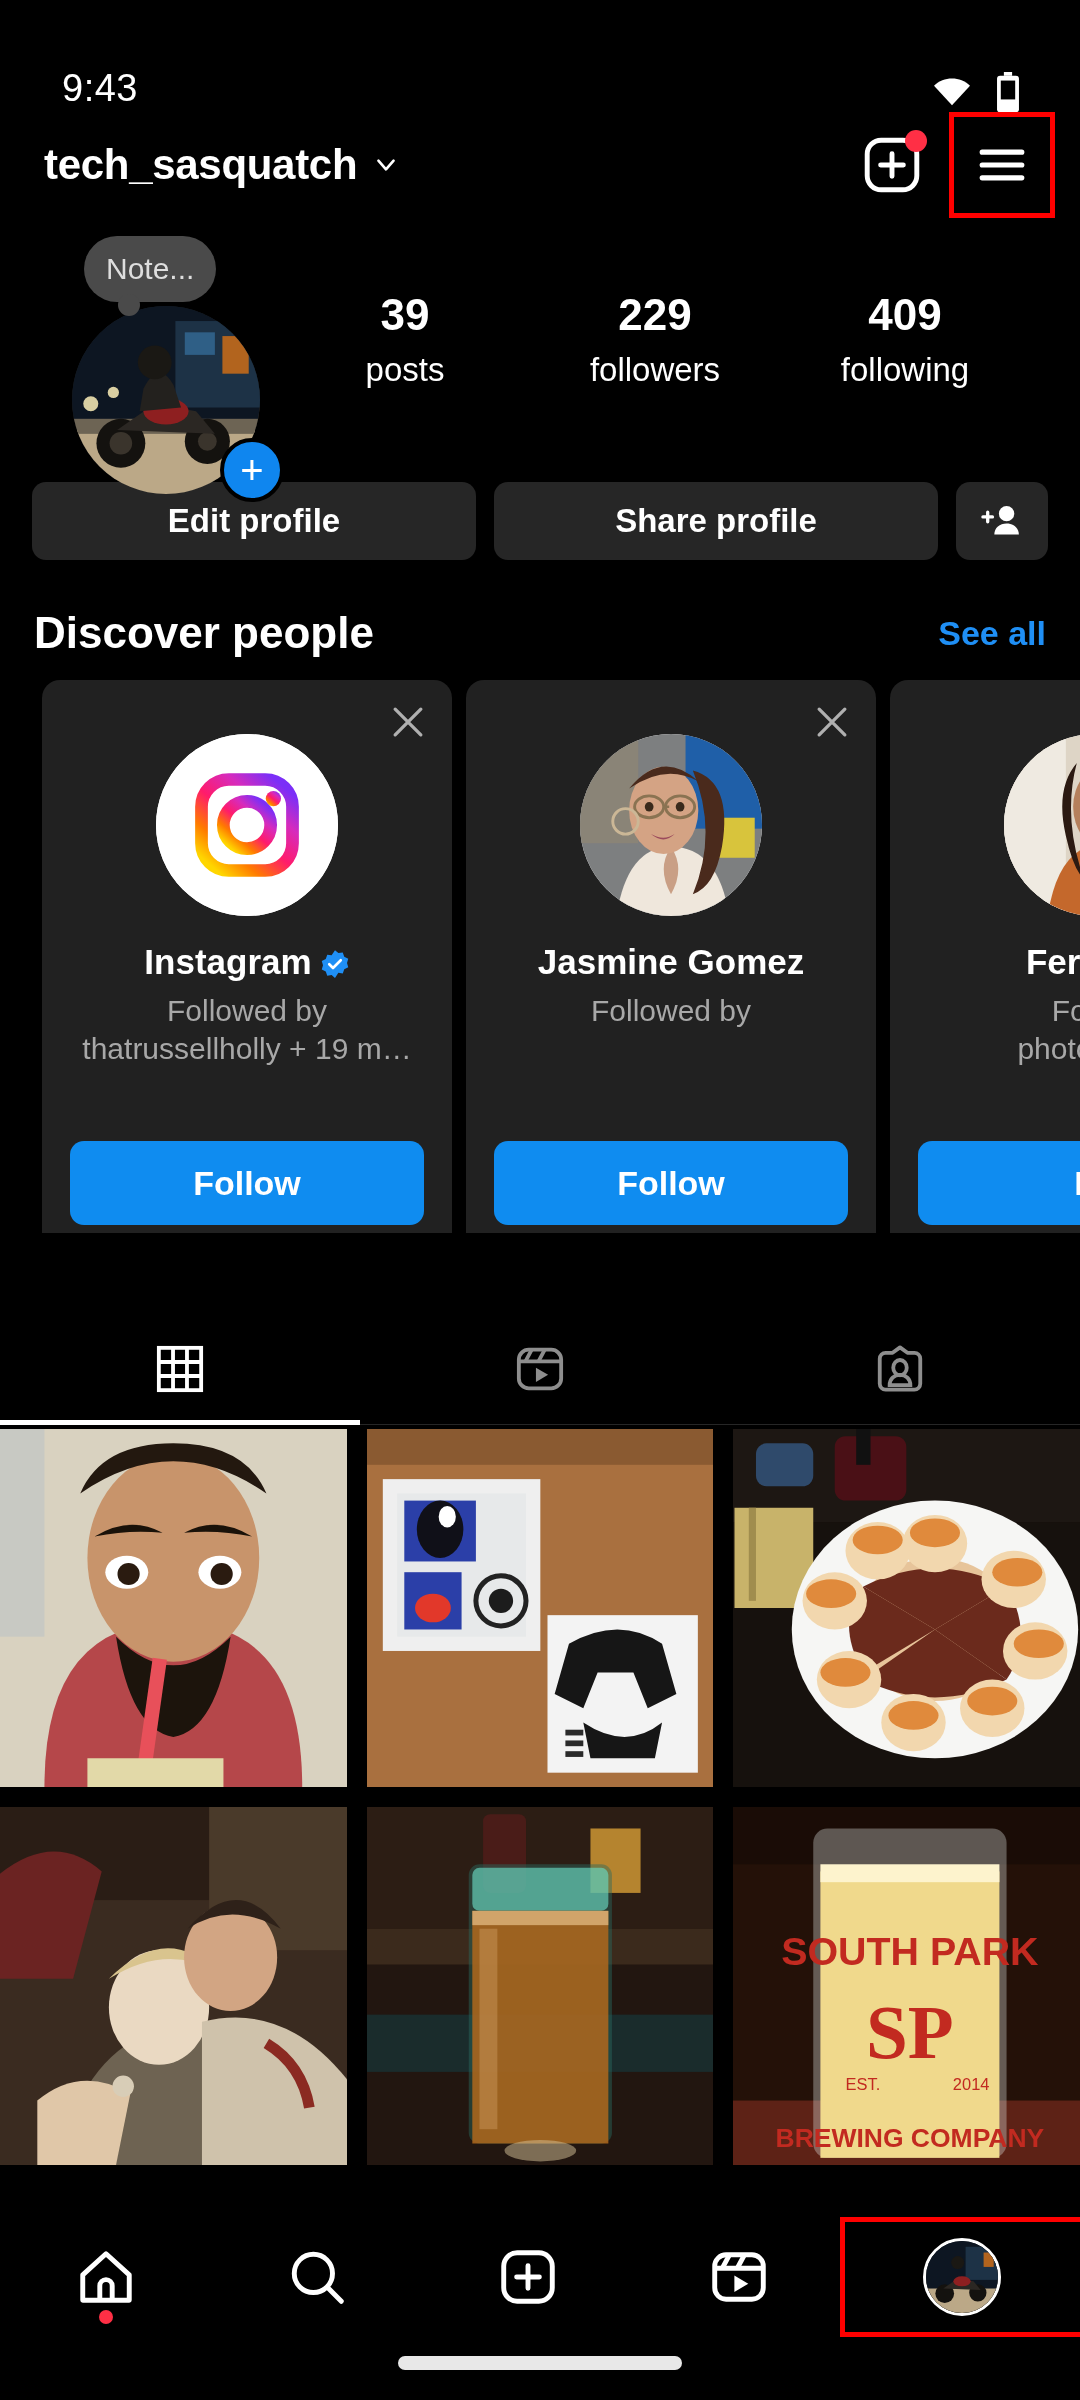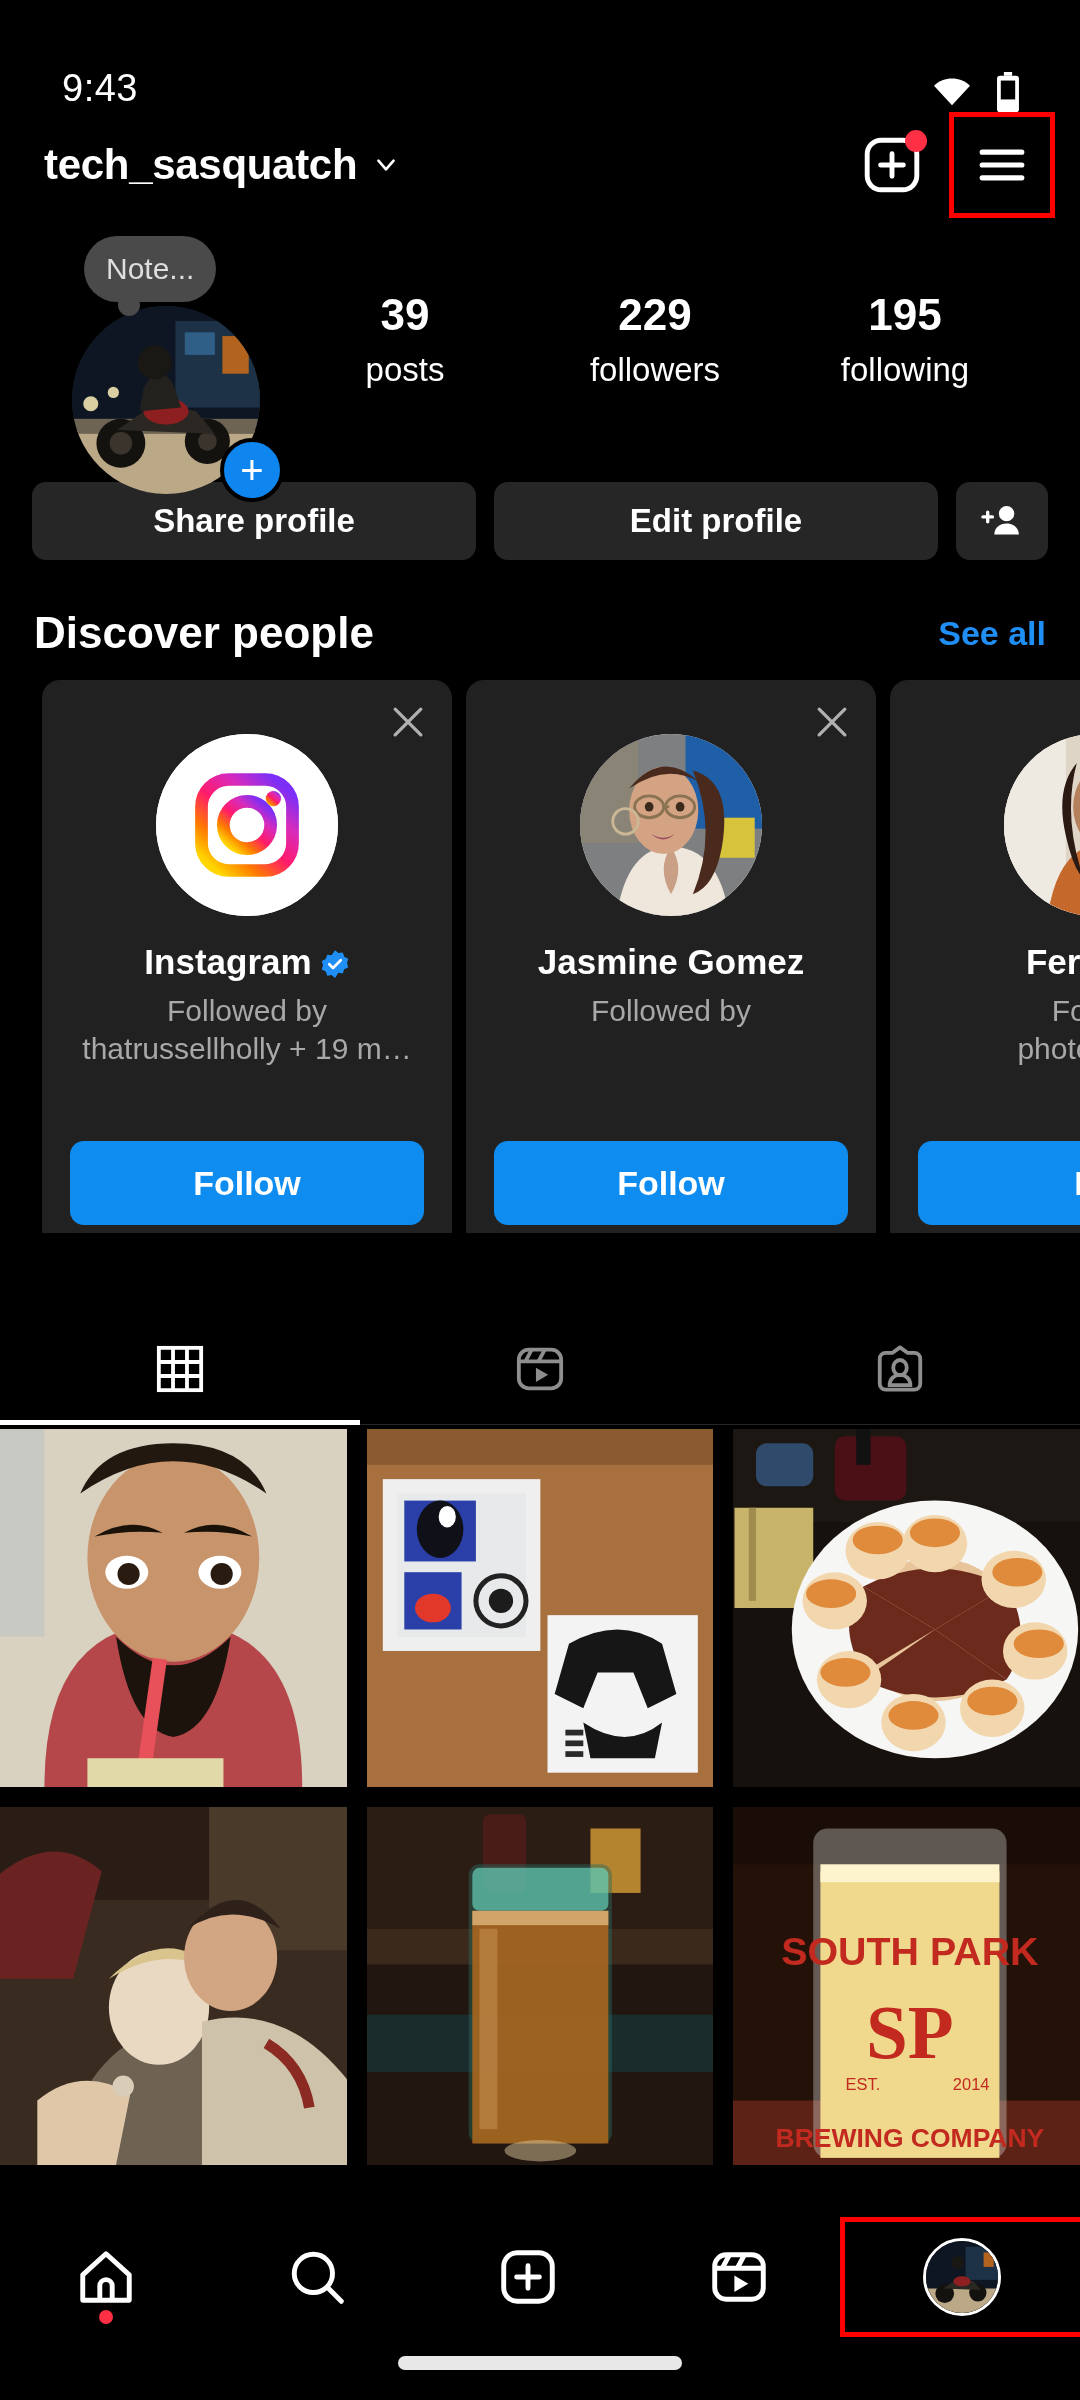--- a/index.html
+++ b/index.html
@@ -270,29 +270,29 @@
     <div class="stats">
       <div class="stat">
         <div class="stat-num">39</div>
         <div class="stat-lbl">posts</div>
       </div>
       <div class="stat">
         <div class="stat-num">229</div>
         <div class="stat-lbl">followers</div>
       </div>
       <div class="stat">
-        <div class="stat-num">195</div>
+        <div class="stat-num">409</div>
         <div class="stat-lbl">following</div>
       </div>
     </div>
   </div>
 
   <div class="actions">
+    <button class="act-btn act-wide">Edit profile</button>
     <button class="act-btn act-wide">Share profile</button>
-    <button class="act-btn act-wide">Edit profile</button>
     <button class="act-btn act-sq">
       <svg viewBox="0 0 24 24">
         <circle cx="14.5" cy="8" r="4.2" fill="#fff"></circle>
         <path d="M7.8 19.4c0-3.6 3-6 6.7-6s6.7 2.4 6.7 6z" fill="#fff"></path>
         <path d="M4.2 7.2v5.2M1.6 9.8h5.2" stroke="#fff" stroke-width="1.8" stroke-linecap="round"></path>
       </svg>
     </button>
   </div>
 
   <div class="discover-head">

